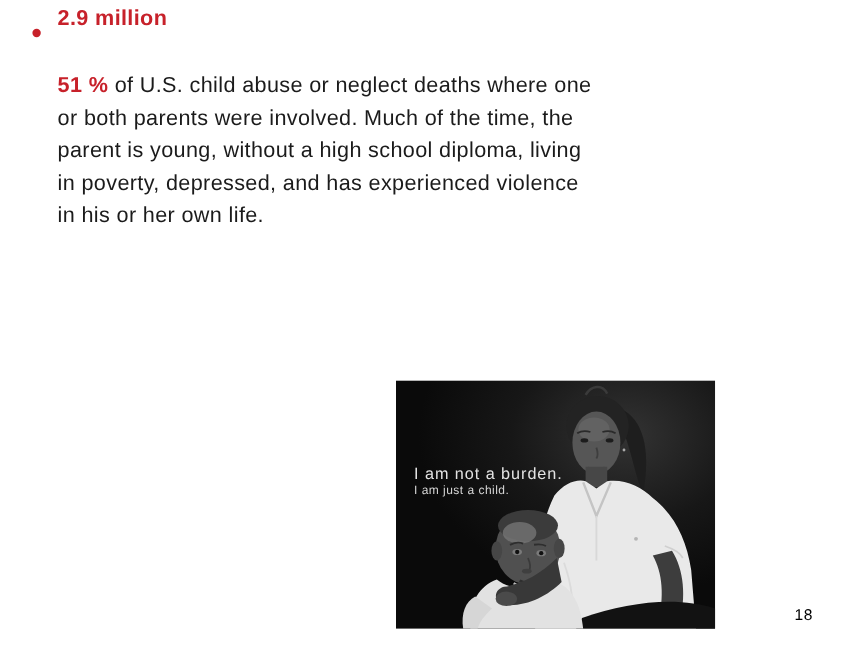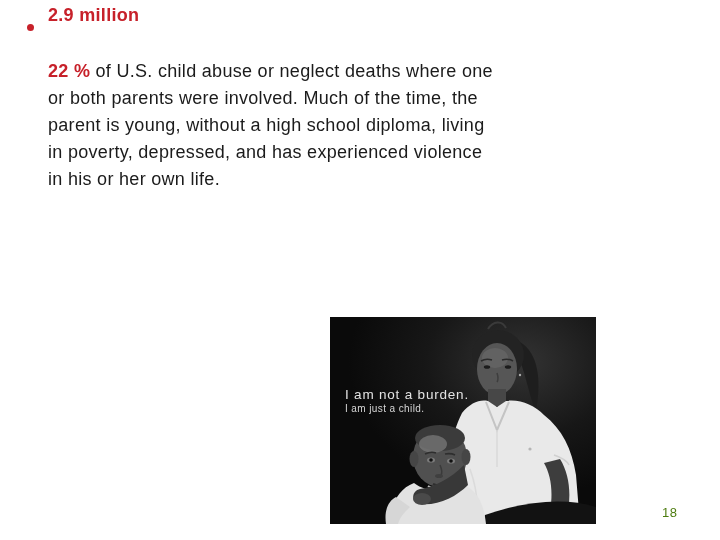--- a/index.html
+++ b/index.html
@@ -43,37 +43,37 @@
   .photo {
     position: absolute;
     left: 330px; top: 317px;
     width: 234px; height: 207px;
   }
   .photo svg { display: block; }
   .page-num {
     position: absolute;
     left: 662px; top: 505px;
     font-size: 13px;
-    color: #4d7c0f;
+    color: #000000;
     letter-spacing: 0.5px;
   }
 </style>
 </head>
 <body>
 
 <div class="slide">
 
   <span class="bullet-dot"></span>
 
   <div class="text-col">
     <div class="para1">
       <div class="red">2.9 million</div>
     </div>
 
-    <div class="para2"><span class="red">22 %</span><span> of U.S. child abuse or neglect deaths where one
+    <div class="para2"><span class="red">51 %</span><span> of U.S. child abuse or neglect deaths where one
 or both parents were involved. Much of the time, the
 parent is young, without a high school diploma, living
 in poverty, depressed, and has experienced violence
 in his or her own life.</span></div>
   </div>
 
   <div class="photo">
     <svg width="266" height="207" viewBox="0 0 266 207" xmlns="http://www.w3.org/2000/svg">
       <defs>
         <radialGradient id="glow" cx="72%" cy="22%" r="65%">

